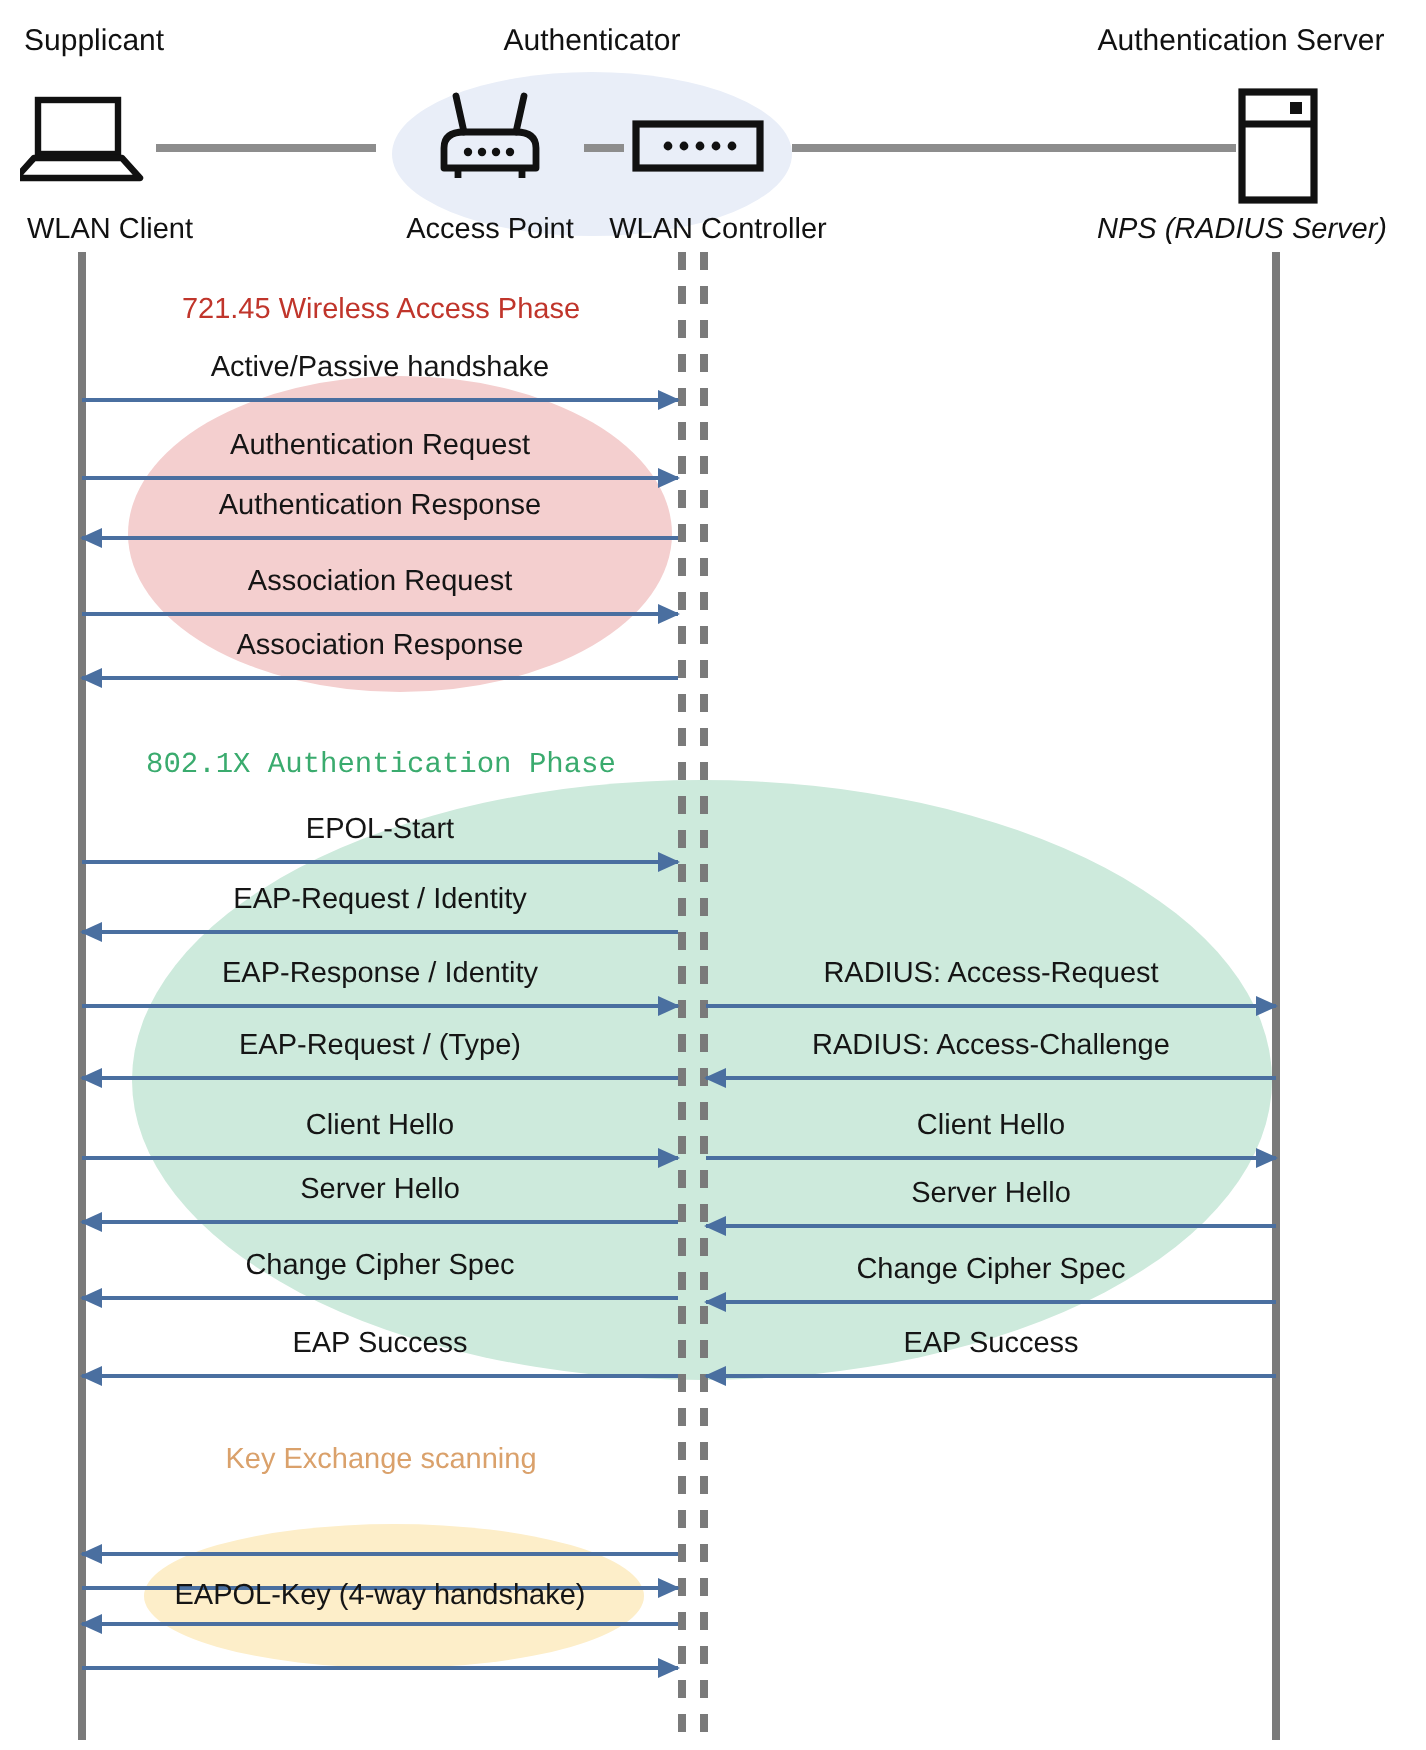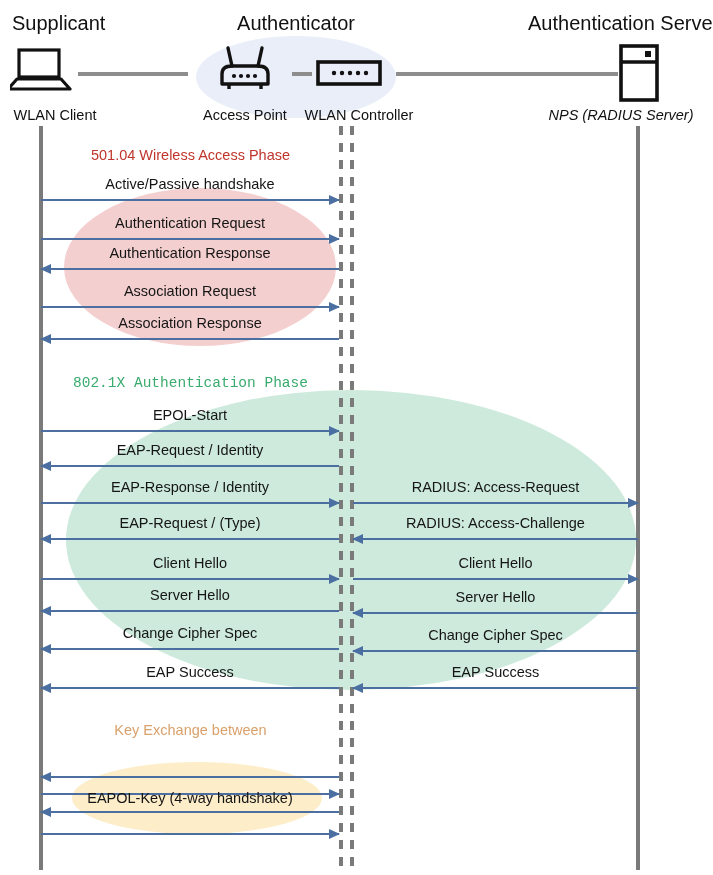--- a/index.html
+++ b/index.html
@@ -10,21 +10,21 @@
   #stage{
     position:relative;
     width:713px;
     height:875px;
     background:#ffffff;
     overflow:hidden;
   }
   
   .actor-title{
     position:absolute;
-    font-size:20px;
+    font-size:15px;
     color:#111111;
     white-space:nowrap;
     text-align:center;
   }
   .actor-sub{
     position:absolute;
     font-size:14.5px;
     color:#111111;
     white-space:nowrap;
     text-align:center;
@@ -173,23 +173,23 @@
 
   <div class="phase-ellipse ph-red" style="left:64px;  top:188px; width:272px; height:158px;"></div>
   <div class="phase-ellipse ph-green" style="left:66px;  top:390px; width:570px; height:300px;"></div>
   <div class="phase-ellipse ph-yellow" style="left:72px;  top:762px; width:250px; height:72px;"></div>
 
   <div class="lifeline-solid" style="left:39px; top:126px; height:744px;"></div>
   <div class="lifeline-dashed" style="left:339px;top:126px; height:744px;"></div>
   <div class="lifeline-dashed" style="left:350px;top:126px; height:744px;"></div>
   <div class="lifeline-solid" style="left:636px;top:126px; height:744px;"></div>
 
-  <div class="phase-head ph-head-red" style="left:43px;top:146px;width:295px;">501.04 Wireless Access Phase</div>
+  <div class="phase-head ph-head-red" style="left:43px;top:146px;width:295px;">721.45 Wireless Access Phase</div>
   <div class="phase-head ph-head-green" style="left:43px;top:374px;width:295px;font-family:Liberation Mono, monospace;">802.1X Authentication Phase</div>
-  <div class="phase-head ph-head-orange" style="left:43px;top:721px;width:295px;">Key Exchange between</div>
+  <div class="phase-head ph-head-orange" style="left:43px;top:721px;width:295px;">Key Exchange scanning</div>
 
   <div class="msg right" style="left:41px;top:199px;width:298px;">
     <div class="shaft" style="width:298px;"></div>
     <div class="head"></div>
     <div class="label">Active/Passive handshake</div>
   </div>
   <div class="msg right" style="left:41px;top:238px;width:298px;">
     <div class="shaft" style="width:298px;"></div>
     <div class="head"></div>
     <div class="label">Authentication Request</div>

